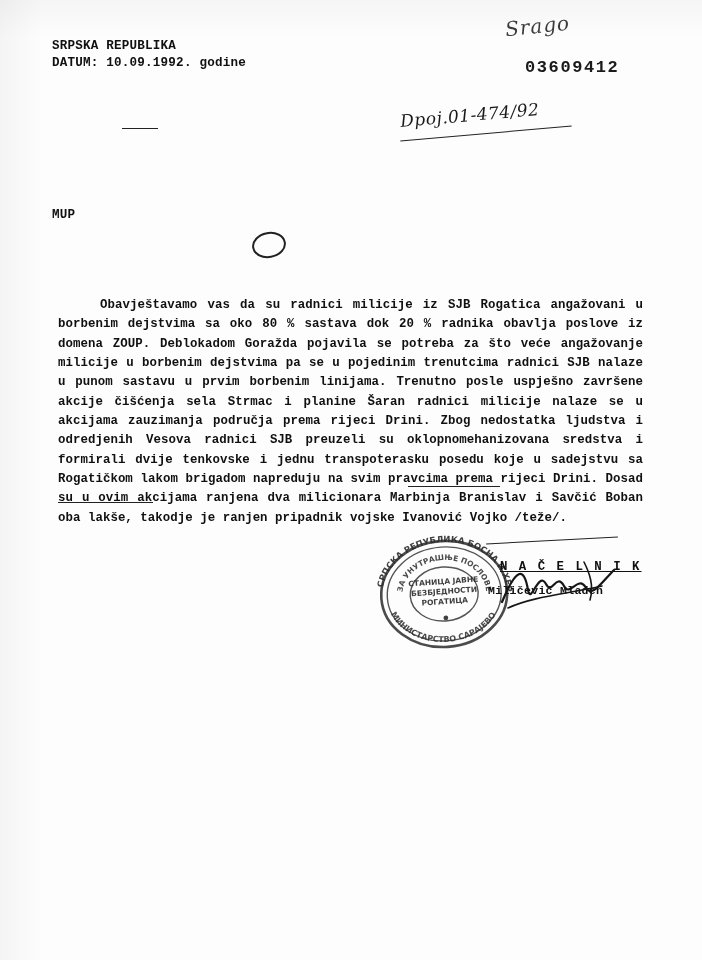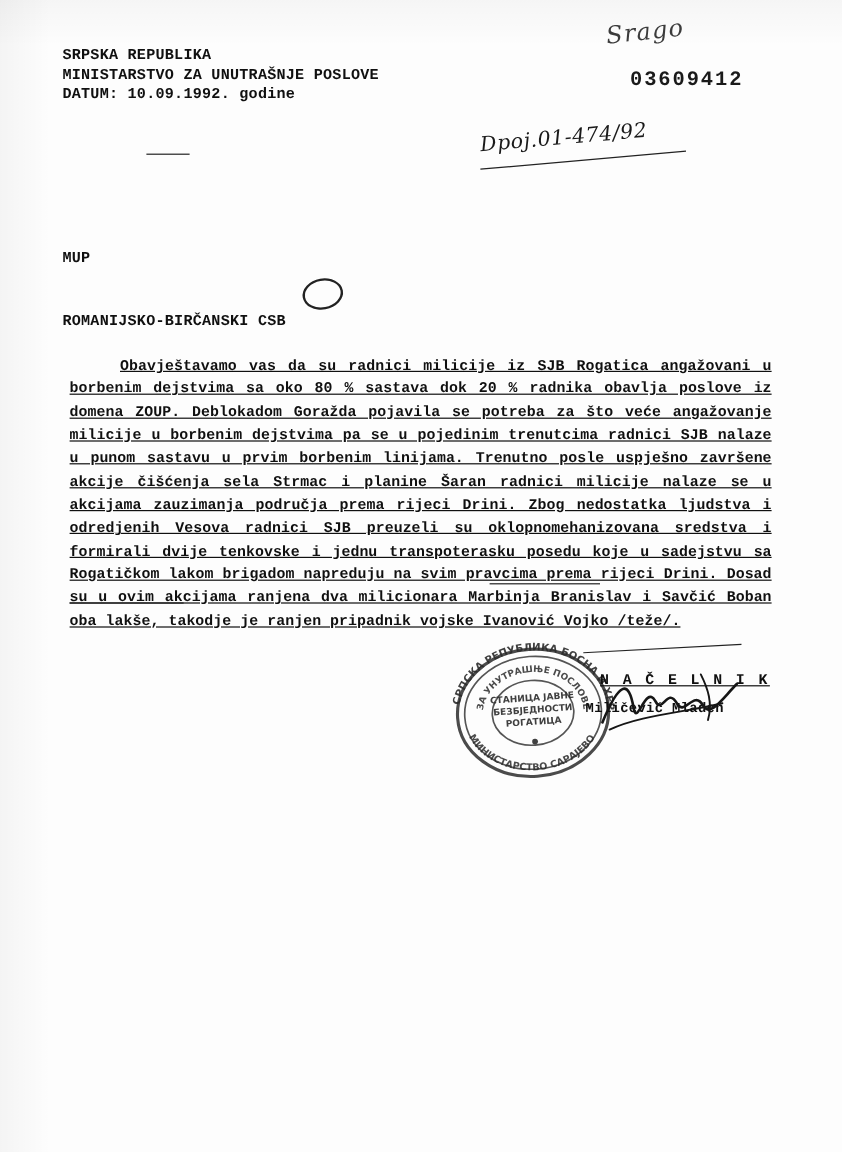--- a/index.html
+++ b/index.html
@@ -118,21 +118,20 @@
   .body-text {
     position: absolute;
     left: 58px;
     top: 296px;
     width: 585px;
     font-size: 12.4px;
     font-weight: bold;
     line-height: 1.56;
     text-align: justify;
     letter-spacing: 0.05px;
-    text-decoration: underline;
   }
   .body-text p { margin: 0; }
   .indent { display: inline-block; width: 42px; }
 
   
   .stamp {
     position: absolute;
     left: 368px;
     top: 532px;
     width: 152px;
@@ -176,34 +175,32 @@
   }
 </style>
 </head>
 <body>
 
 <div class="page">
   <div class="doc">
 
     <div class="header">
       <div>SRPSKA REPUBLIKA</div>
-      <div>MINISTARSTVO ZA UNUTRAŠNJE POSLOVE</div>
       <div>DATUM: 10.09.1992. godine</div>
     </div>
 
     <div class="pen-line" style="left:122px; top:128px; width:36px;"></div>
 
     <div class="hand hw-scribble">Srago</div>
     <div class="hand hw-number">03609412</div>
     <div class="hand hw-ref">Dpoj.01-474/92</div>
     <div class="pen-line" style="left:400px; top:133px; width:172px; transform:rotate(-5deg);"></div>
 
     <div class="addressee">
       <div>MUP</div>
-      <div>ROMANIJSKO-BIRČANSKI CSB</div>
     </div>
 
     <div class="circle-mark"></div>
 
     <div class="body-text">
       <p><span class="indent"></span><span>Obavještavamo vas da su radnici milicije iz SJB Rogatica angažovani u borbenim dejstvima sa oko 80 % sastava dok 20 % radnika obavlja poslove iz domena ZOUP. Deblokadom Goražda pojavila se potreba za što veće angažovanje milicije u borbenim dejstvima pa se u pojedinim trenutcima radnici SJB nalaze u punom sastavu u prvim borbenim linijama. Trenutno posle uspješno završene akcije čišćenja sela Strmac i planine Šaran radnici milicije nalaze se u akcijama zauzimanja područja prema rijeci Drini. Zbog nedostatka ljudstva i odredjenih Vesova radnici SJB preuzeli su oklopnomehanizovana sredstva i formirali dvije tenkovske i jednu transpoterasku posedu koje u sadejstvu sa Rogatičkom lakom brigadom napreduju na svim pravcima prema rijeci Drini. Dosad su u ovim akcijama ranjena dva milicionara Marbinja Branislav i Savčić Boban oba lakše, takodje je ranjen pripadnik vojske Ivanović Vojko /teže/.</span></p>
     </div>
 
     <div class="pen-line" style="left:58px; top:502px; width:95px;"></div>
     <div class="pen-line" style="left:408px; top:486px; width:92px;"></div>

